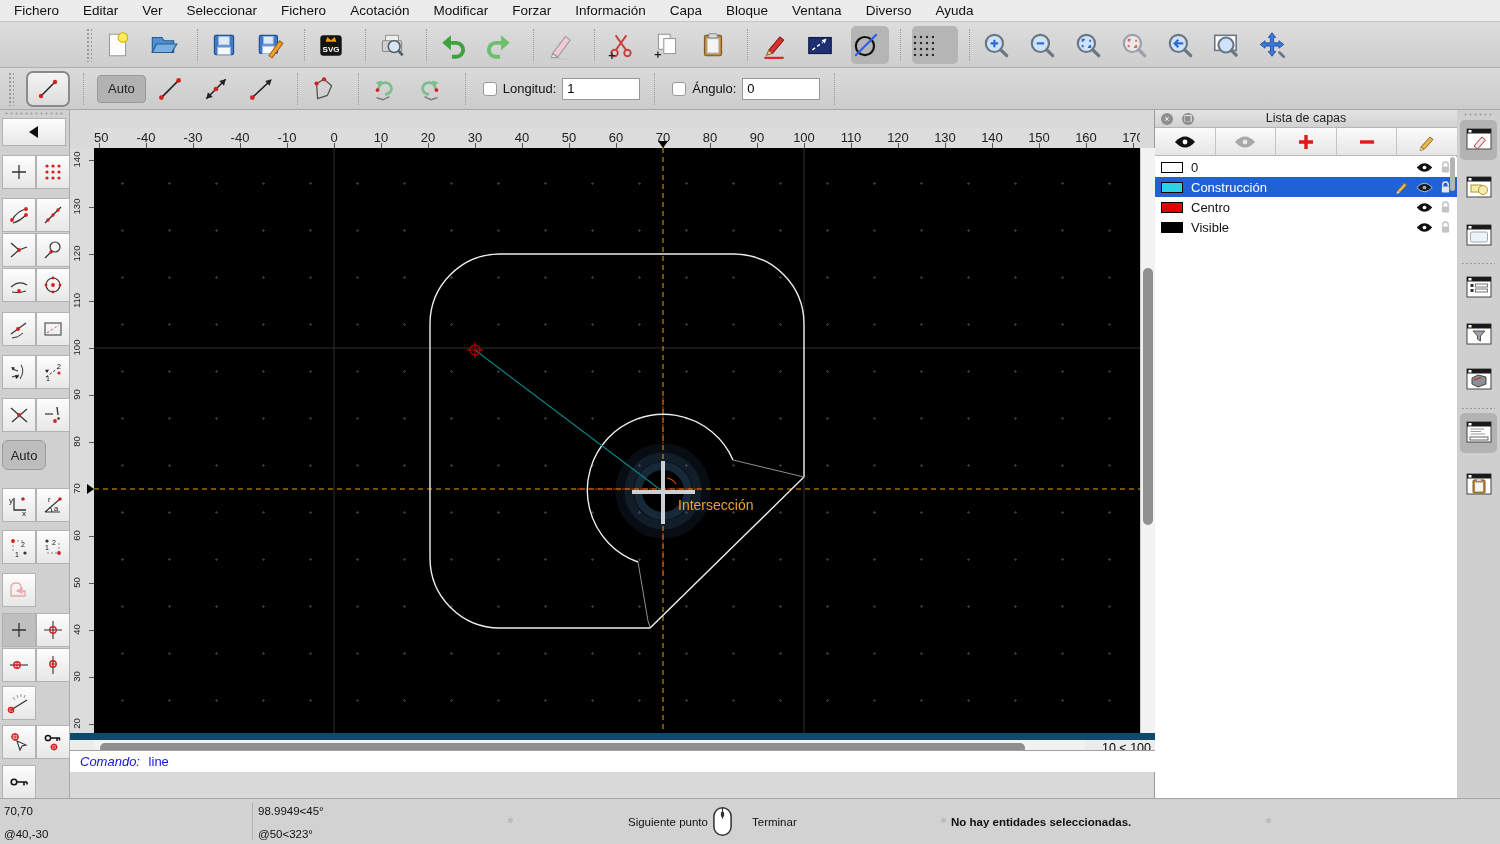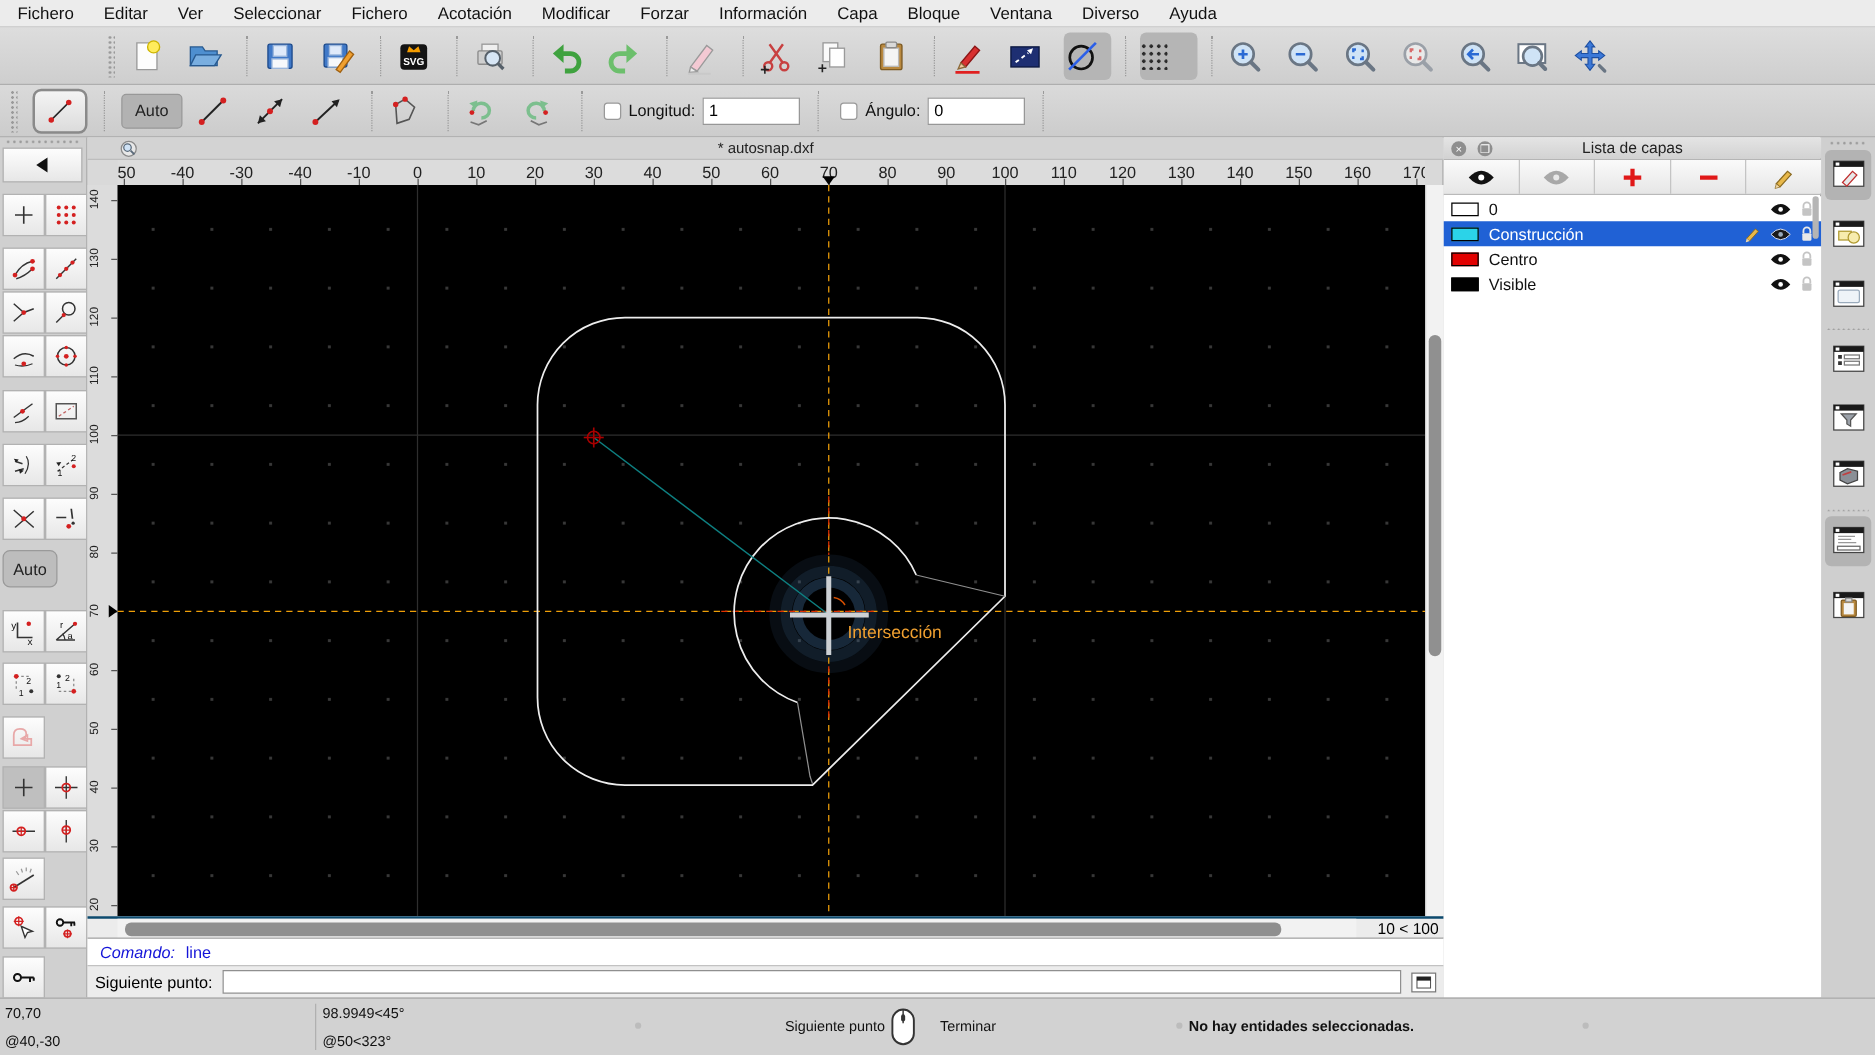--- a/index.html
+++ b/index.html
@@ -57,21 +57,21 @@
   .hmarker{position:absolute;bottom:0;margin-left:-5px;width:0;height:0;
     border-left:5px solid transparent;border-right:5px solid transparent;border-top:7px solid #000;}
   .vmarker{position:absolute;right:0;margin-top:-5px;width:0;height:0;
     border-top:5px solid transparent;border-bottom:5px solid transparent;border-left:7px solid #000;}
   .canvas{position:absolute;left:24px;top:38px;width:1046px;height:585px;background:#000;
     background-image:radial-gradient(#383838 1.1px,transparent 1.4px);
     background-size:47px 47px;background-position:5px 12px;}
   .canvas svg{position:absolute;left:0;top:0;}
   .vscroll{position:absolute;left:1070px;top:38px;width:15px;height:585px;background:#f2f2f2;border-left:1px solid #cfcfcf;}
   .vthumb{position:absolute;left:2px;top:120px;width:10px;height:257px;background:#909090;border-radius:5px;}
-  .hscrollrow{position:absolute;left:0;top:623px;width:1085px;height:17px;background:#ececec;border-top:2px solid #0c4a6e;}
+  .hscrollrow{position:absolute;left:0;top:623px;width:1085px;height:17px;background:#ececec;border-top:7px solid #0c4a6e;}
   .htrack{position:absolute;left:24px;top:0;width:991px;height:17px;background:#f2f2f2;}
   .hthumb{position:absolute;left:6px;top:3px;width:925px;height:11px;background:#8f8f8f;border-radius:5px;}
   .zoomfactor{position:absolute;right:4px;top:1px;font-size:12.5px;color:#000;}
   .cmdline{position:absolute;left:0;top:640px;width:1085px;height:22px;background:#fff;
     border-top:1px solid #9f9f9f;font-size:13px;line-height:21px;padding-left:10px;color:#1414d8;}
   .cmd-prefix{font-style:italic;}
   .promptrow{position:absolute;left:0;top:662px;width:1085px;height:26px;background:#ececec;
     border-top:1px solid #c2c2c2;display:flex;align-items:center;padding:0 6px;font-size:13px;color:#000;}
   .prompt-input{flex:1;height:19px;border:1px solid #8f8f8f;background:#fff;margin:0 8px;
     font-family:"Liberation Sans",sans-serif;font-size:13px;}
@@ -583,30 +583,20 @@
     </button>
   <button class="pal" style="left:2px;top:655px">
       <svg width="22" height="22" viewBox="0 0 22 22">
         <circle cx="6" cy="11" r="2.8" fill="none" stroke="#111" stroke-width="1.6"></circle>
         <path d="M9 11h10M16 11v3.5M19 11v2.5" stroke="#111" stroke-width="1.6"></path>
       </svg>
     </button>
 </div>
 
 <div class="docwin">
-  <div class="doc-title">
-    <span class="dicon">
-        <svg width="14" height="14" viewBox="0 0 14 14">
-          <circle cx="7" cy="7" r="6" fill="#e8e8e8" stroke="#8a8a8a"></circle>
-          <circle cx="6" cy="6" r="3" fill="#cfe2f5" stroke="#5a6a7a"></circle>
-          <line x1="8.5" y1="8.5" x2="11.5" y2="11.5" stroke="#5a6a7a" stroke-width="1.5"></line>
-        </svg>
-      </span>
-    <span>* autosnap.dxf</span>
-  </div>
 
   <div class="hruler">
       <span class="rlabel" style="left: 5px;">-50</span>
       <span class="rtick" style="left: 5px;"></span>
       <span class="rlabel" style="left: 52px;">-40</span>
       <span class="rtick" style="left: 52px;"></span>
       <span class="rlabel" style="left: 99px;">-30</span>
       <span class="rtick" style="left: 99px;"></span>
       <span class="rlabel" style="left: 146px;">-40</span>
       <span class="rtick" style="left: 146px;"></span>
@@ -737,30 +727,20 @@
         <div class="hthumb"></div>
       </div>
     <span class="zoomfactor">10 &lt; 100</span>
   </div>
 
   <div class="cmdline">
     <span class="cmd-prefix">Comando:</span>
     <span style="margin-left:5px">line</span>
   </div>
 
-  <div class="promptrow">
-    <span>Siguiente punto:</span>
-    <input class="prompt-input" value="" style="">
-    <button class="kbd-btn">
-        <svg width="12" height="10" viewBox="0 0 12 10">
-          <rect x="0.5" y="0.5" width="11" height="9" fill="#fff" stroke="#555"></rect>
-          <rect x="0.5" y="0.5" width="11" height="3" fill="#222"></rect>
-        </svg>
-      </button>
-  </div>
 </div>
 
 <div class="layerpanel">
   <div class="lp-title">
     <span class="lp-btns">
       <button class="winbtn">×</button>
       <button class="winbtn">❐</button>
     </span>
     <span>Lista de capas</span>
   </div>

